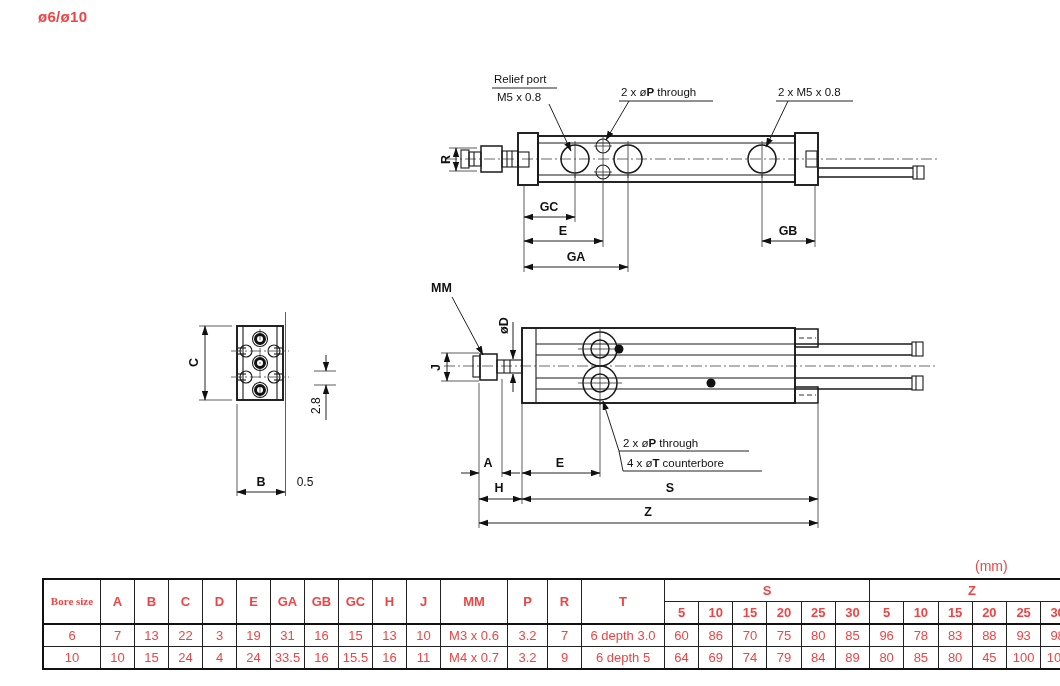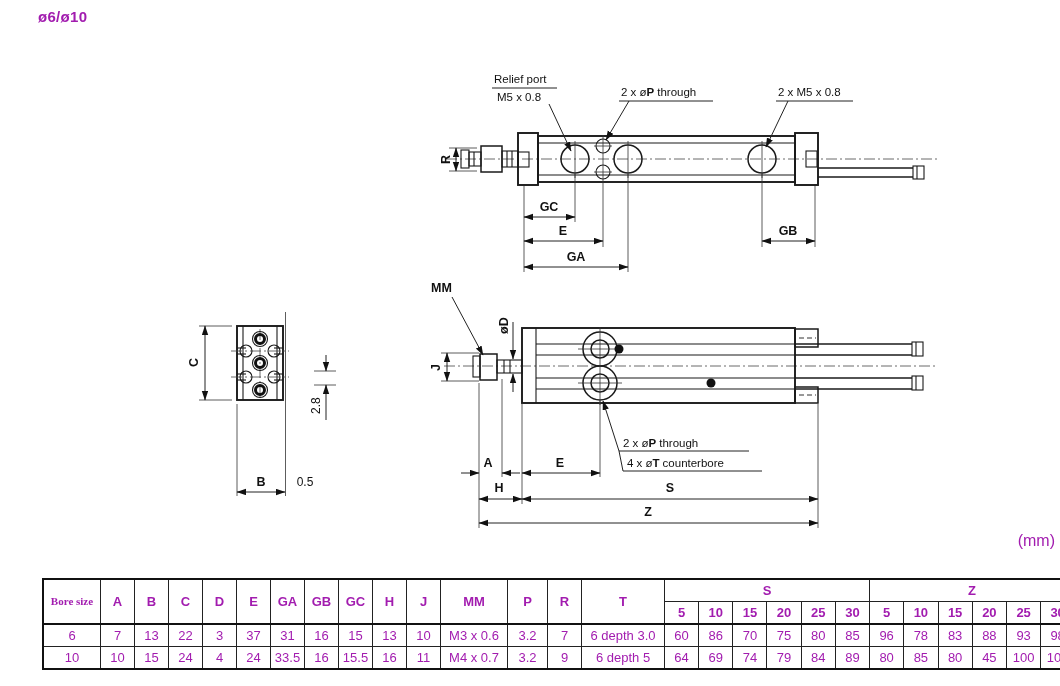--- a/index.html
+++ b/index.html
@@ -1,19 +1,19 @@
 <!DOCTYPE html>
 <html><head>
 <meta charset="utf-8">
 <style>
   html,body{margin:0;padding:0;background:#ffffff;}
   .page{position:relative;width:1060px;height:686px;background:#fff;overflow:hidden;
-        font-family:"Liberation Sans",sans-serif;color:#a21caf;}
+        font-family:"Liberation Sans",sans-serif;color:#ef4444;}
   .title{position:absolute;left:38px;top:8px;font-size:15px;font-weight:bold;letter-spacing:.3px;}
-  .unit-note{position:absolute;left:975px;top:532px;width:80px;text-align:right;font-size:16px;}
+  .unit-note{position:absolute;left:975px;top:558px;width:80px;text-align:left;font-size:14px;}
   svg{position:absolute;left:0;top:0;}
   
   .obj{stroke:#1a1a1a;stroke-width:1.5;fill:none;}
   .obj-thick{stroke:#1a1a1a;stroke-width:1.9;fill:none;}
   .obj-thin{stroke:#1a1a1a;stroke-width:1.1;fill:none;}
   .cl{stroke:#444;stroke-width:0.8;fill:none;stroke-dasharray:11 3 2 3;}
   .dash{stroke:#333;stroke-width:1;fill:none;stroke-dasharray:5 3;}
   .ext{stroke:#333;stroke-width:0.8;fill:none;}
   .dimline{stroke:#222;stroke-width:1;fill:none;}
   .leader{stroke:#222;stroke-width:1;fill:none;}
@@ -295,21 +295,21 @@
             <th class="c-sub">30</th>
           </tr>
         </thead>
       <tbody>
           <tr>
             <td>6</td>
             <td>7</td>
             <td>13</td>
             <td>22</td>
             <td>3</td>
-            <td>37</td>
+            <td>19</td>
             <td>31</td>
             <td>16</td>
             <td>15</td>
             <td>13</td>
             <td>10</td>
             <td>M3 x 0.6</td>
             <td>3.2</td>
             <td>7</td>
             <td>6 depth 3.0</td>
             <td>60</td>

